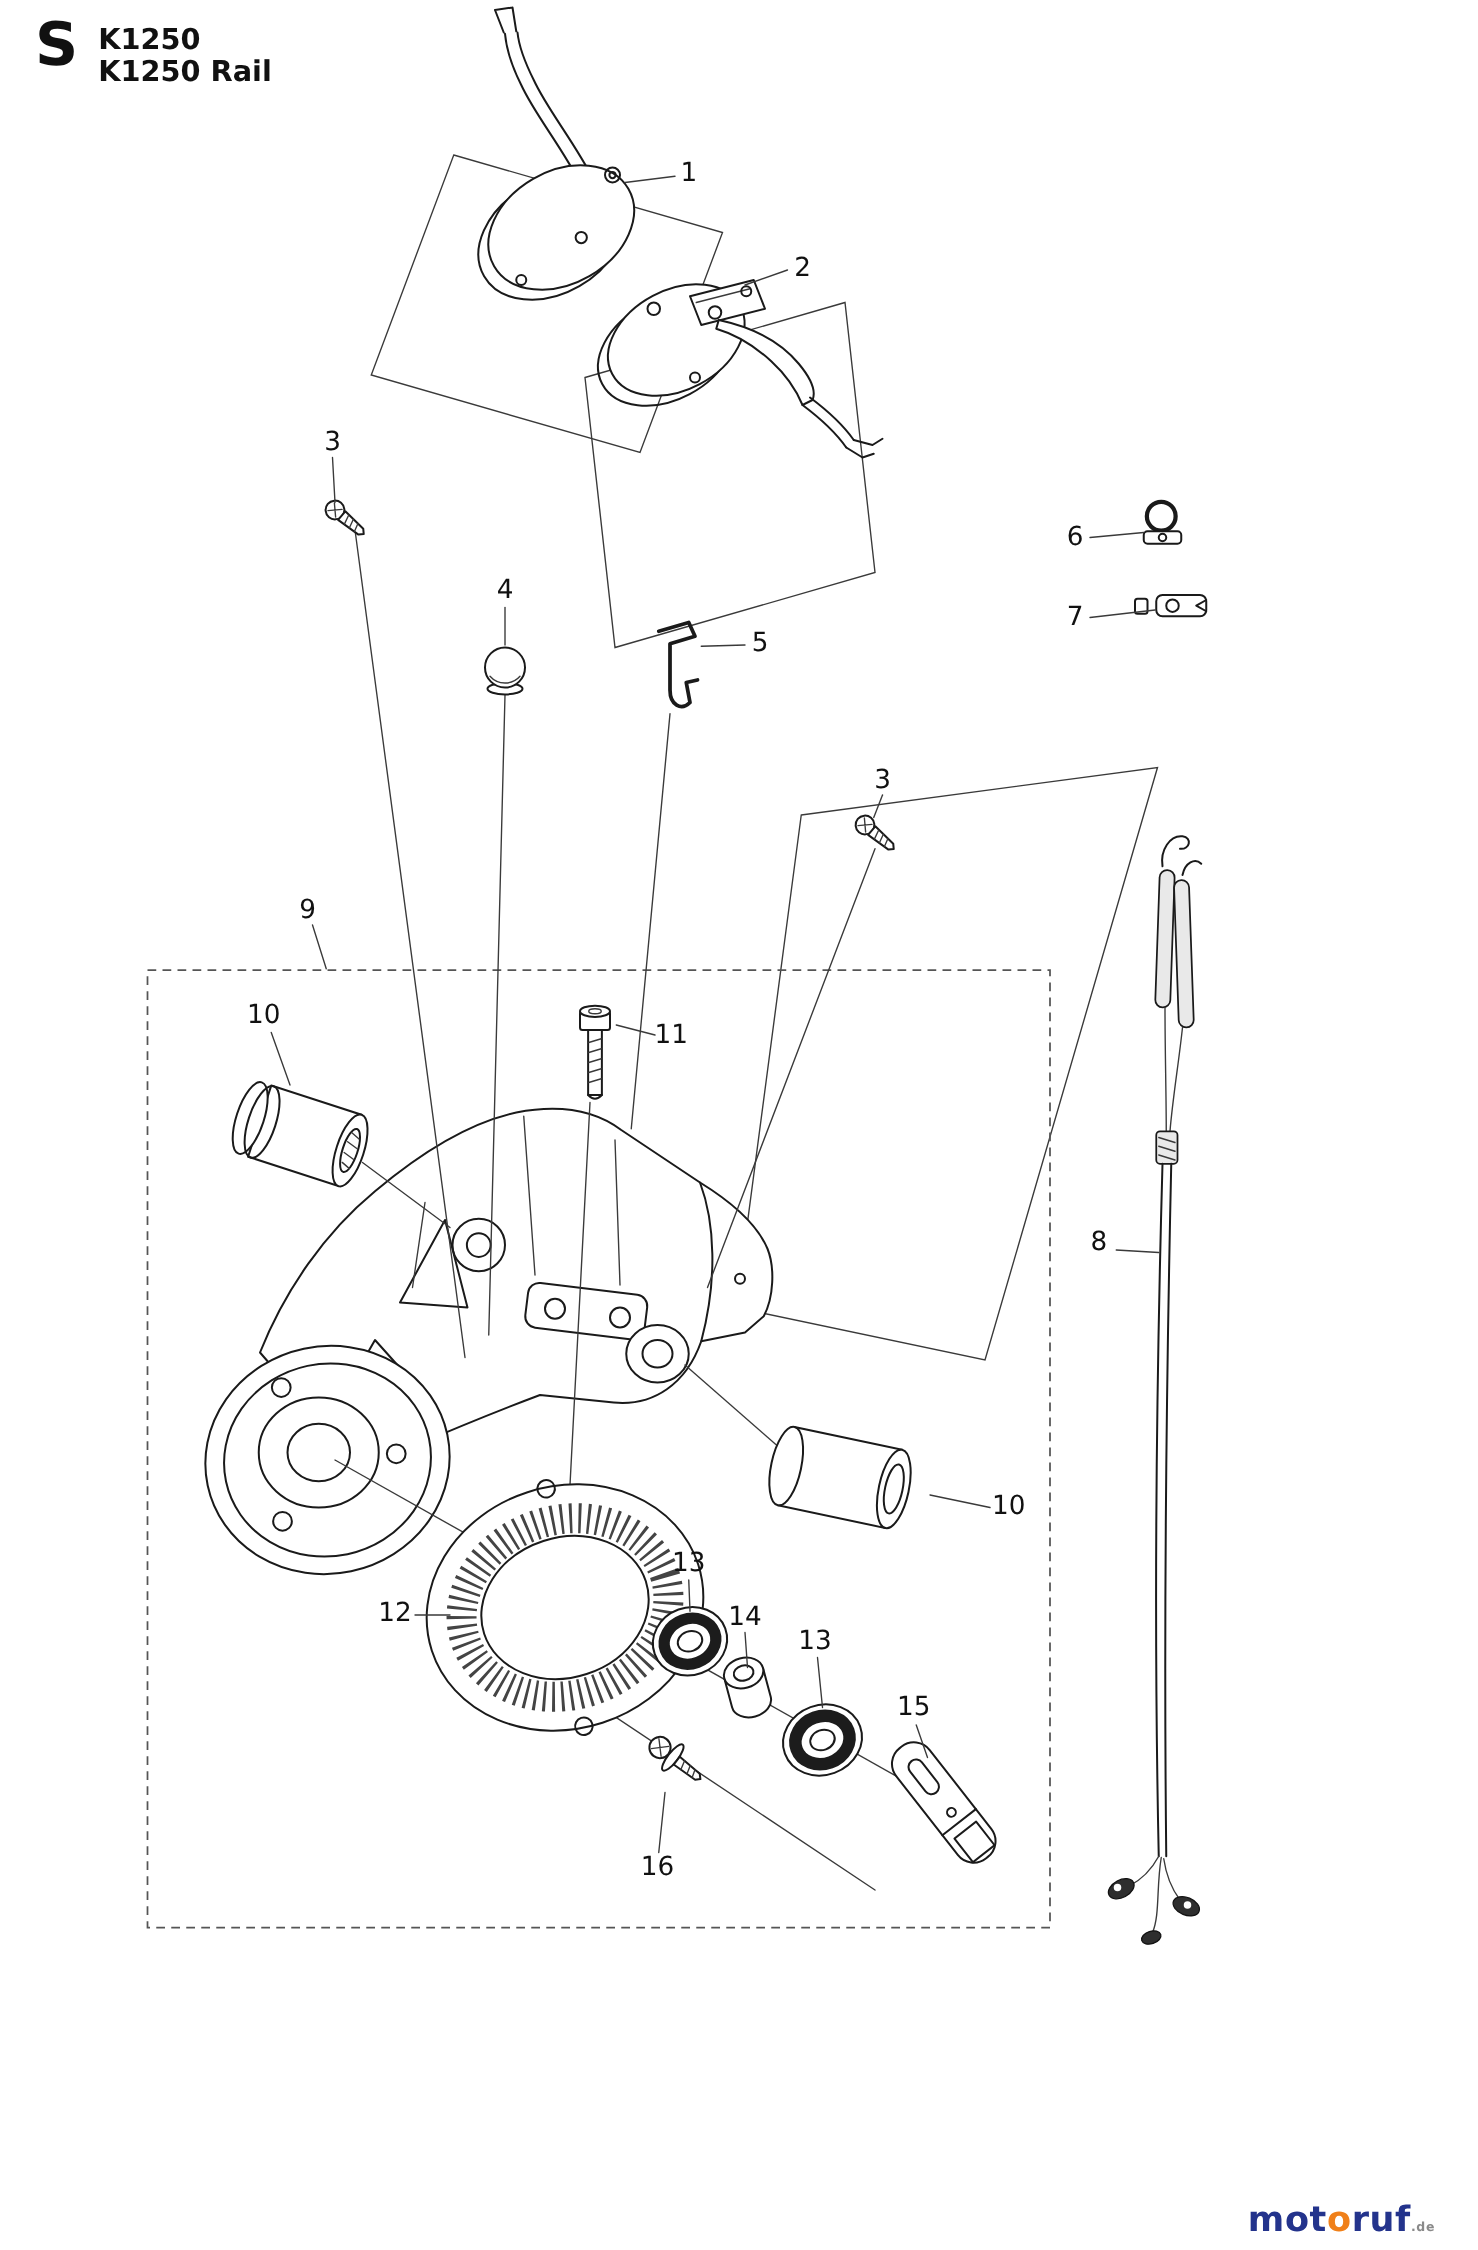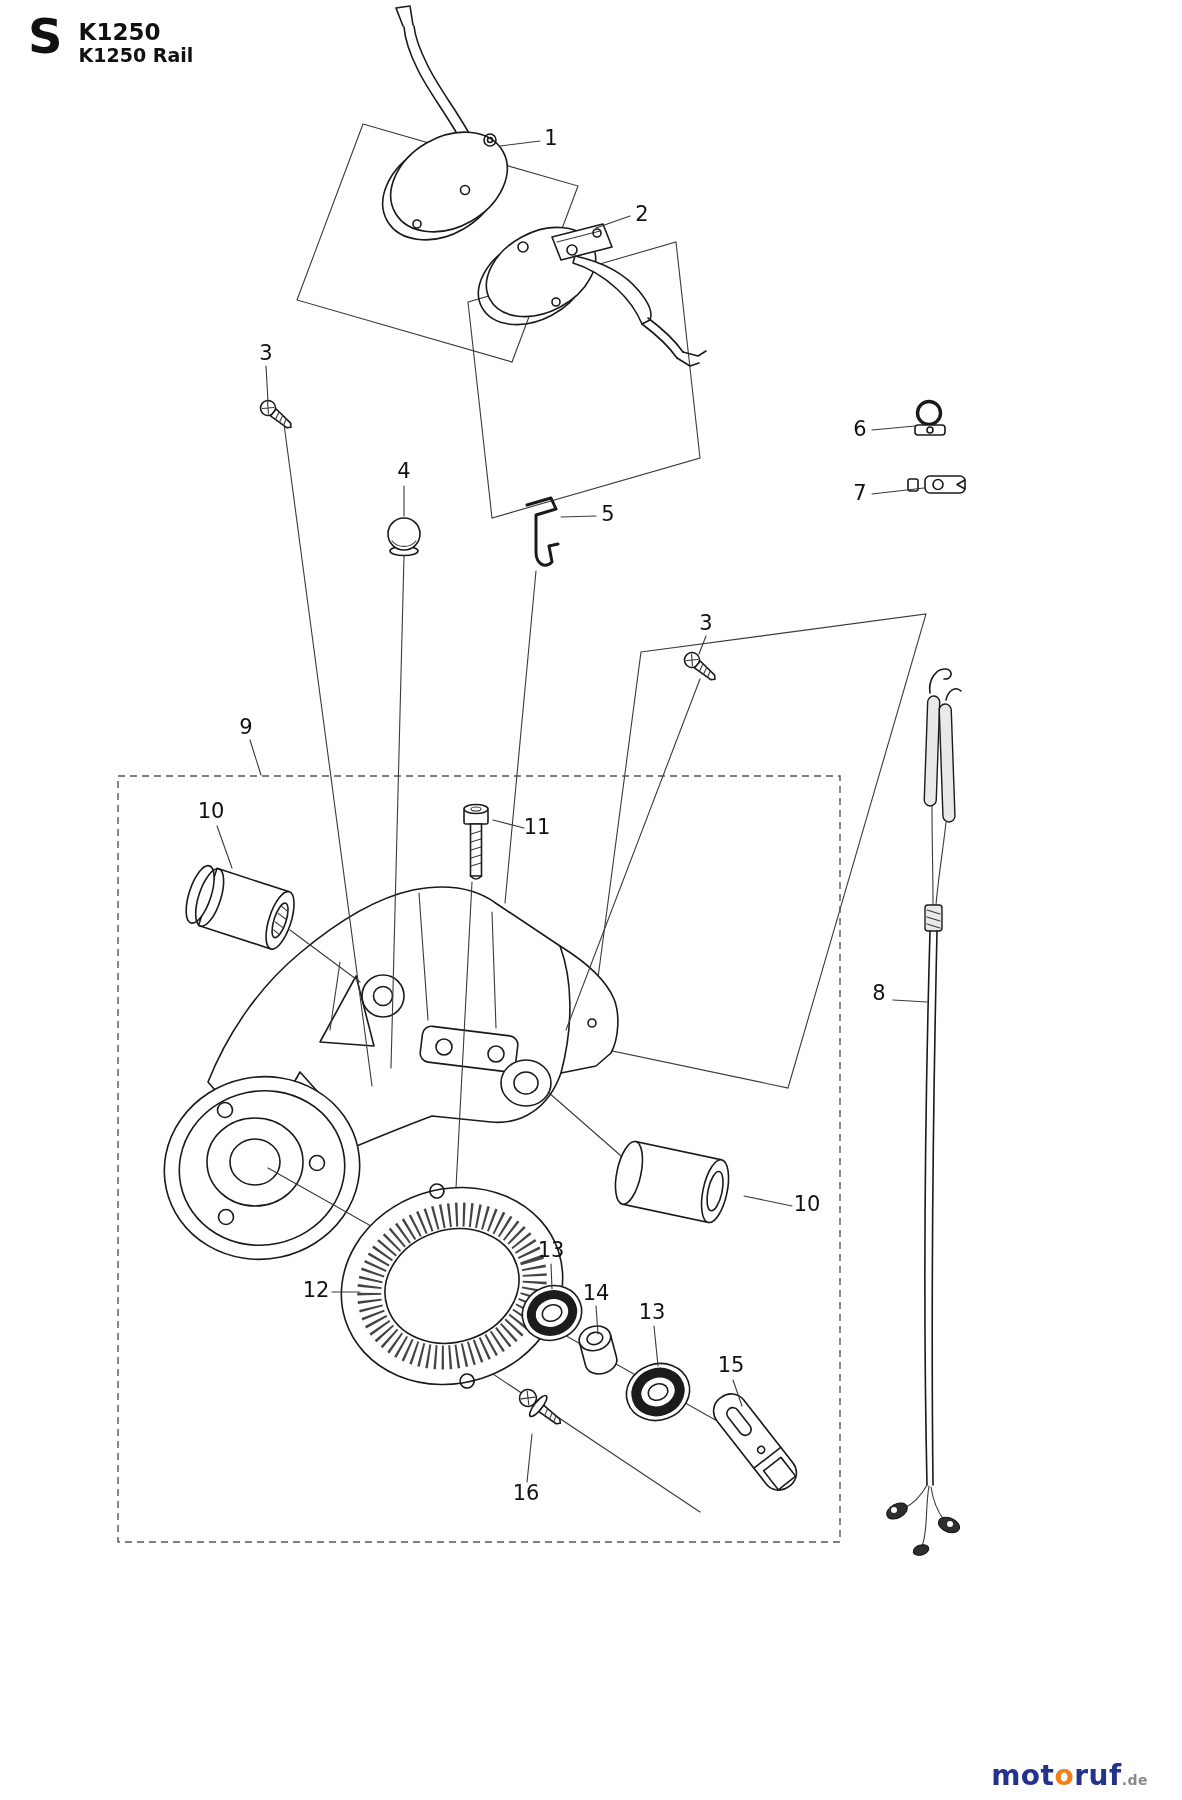--- a/index.html
+++ b/index.html
@@ -3,25 +3,25 @@
 <meta charset="utf-8">
 <style>
   html,body{margin:0;padding:0;background:#fff}
   .page{position:relative;width:1182px;height:1800px;background:#fff;
         font-family:"DejaVu Sans",sans-serif;overflow:hidden}
   .page svg{position:absolute;left:0;top:0}
   .hdr{position:absolute;top:14px;left:28px;display:flex;gap:16px;align-items:flex-start;color:#111}
   .letter{font-size:48px;font-weight:bold;line-height:.95}
   .titles{padding-top:5px}
   .model{font-size:23px;font-weight:bold;line-height:1.15}
-  .subtitle{font-size:19px;font-weight:bold;line-height:1.15}
+  .subtitle{font-size:23px;font-weight:bold;line-height:1.15}
   .wm{position:absolute;right:34px;bottom:10px;font-size:28px;font-weight:bold;
       color:#23338c;letter-spacing:.5px;line-height:1}
   .wm .accent{color:#f08019}
-  .wm .tld{font-size:14px;color:#8a8a8a;font-weight:bold}
+  .wm .tld{font-size:10px;color:#8a8a8a;font-weight:bold}
   
   .ln{stroke:#1a1a1a;stroke-width:1.6;fill:none;stroke-linecap:round;stroke-linejoin:round}
   .fw{stroke:#1a1a1a;stroke-width:1.6;fill:#fff;stroke-linejoin:round}
   .thin{stroke:#3a3a3a;stroke-width:1.1;fill:none;stroke-linecap:round}
   .dash{stroke:#555;stroke-width:1.4;fill:none;stroke-dasharray:7 5}
   .tick{stroke:#444;stroke-width:24;fill:none;stroke-dasharray:2.2 5}
   .ring1{stroke:#1c1c1c;stroke-width:9;fill:none}
   .ring2{stroke:#1c1c1c;stroke-width:10;fill:none}
   .dark{fill:#2e2e2e;stroke:#111;stroke-width:1}
   .grayfill{fill:#e9e9e9;stroke:#1a1a1a;stroke-width:1.4}

